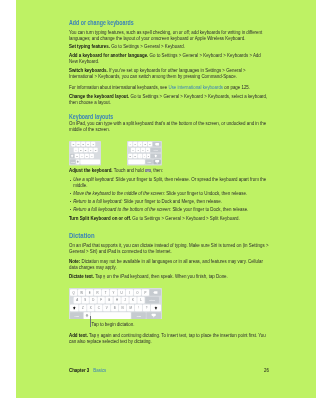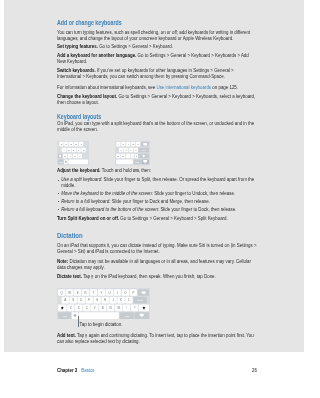--- a/index.html
+++ b/index.html
@@ -1,20 +1,20 @@
 <!DOCTYPE html>
 <html><head>
 <meta charset="utf-8">
 <title>iPad User Guide</title>
 <style>
   html,body{margin:0;padding:0;}
   body{width:300px;height:398px;background:#ffffff;overflow:hidden;
        font-family:"Liberation Sans",sans-serif;
        -webkit-font-smoothing:antialiased;}
-  .page{position:absolute;left:4px;top:0;width:300px;height:352px;background:#e5e5e5;}
+  .page{position:absolute;left:16px;top:0;width:300px;height:398px;background:#bef264;}
 
   
   .blk{position:absolute;left:53px;width:200px;}
   .h-sec{color:#3a82b9;font-weight:bold;font-size:7.65px;line-height:8px;
          transform:scaleX(0.785);transform-origin:left top;width:255px;}
   .h-sub{color:#3a82b9;font-weight:bold;font-size:6.5px;line-height:7px;
          transform:scaleX(0.81);transform-origin:left top;width:250px;}
   .p{font-size:4.42px;line-height:5.95px;color:#2c2c2c;text-align:left;}
   .b{font-weight:bold;color:#151515;}
   .i{font-style:italic;}

